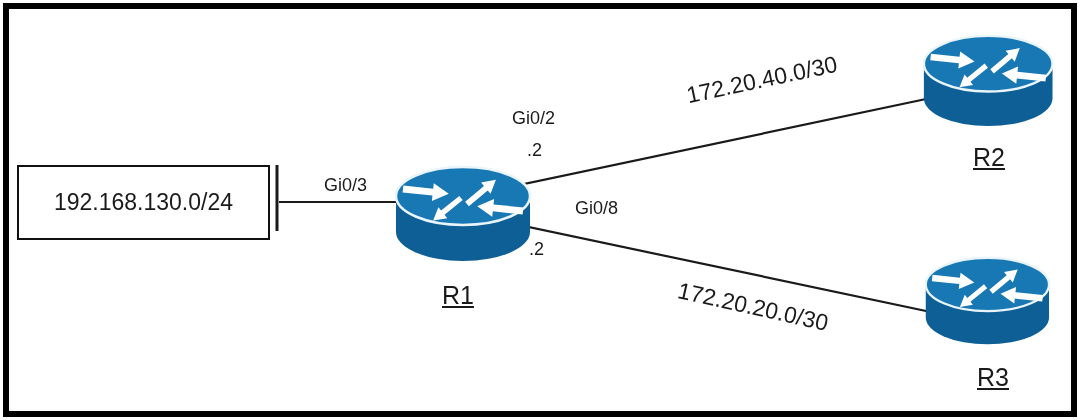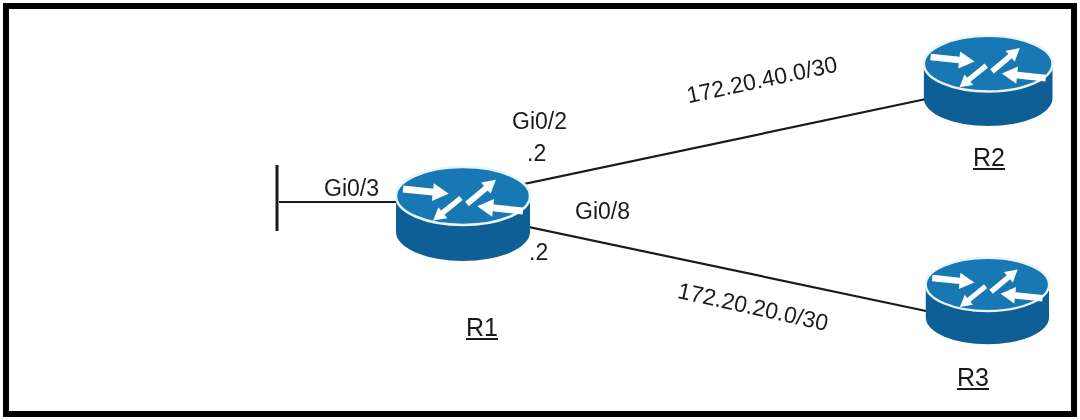--- a/index.html
+++ b/index.html
@@ -17,30 +17,30 @@
     pointer-events:none;
   }
   #canvas{position:absolute;left:0;top:0;}
   .lbl{position:absolute;white-space:nowrap;color:var(--text,#1A1A1A);}
   #subnet-box{
     position:absolute;left:17px;top:165px;width:249px;height:71px;
     border:2.5px solid #111;background:#fff;
     display:flex;align-items:center;justify-content:center;
     font-size:23px;
   }
-  .if-lbl{font-size:23px;}
+  .if-lbl{font-size:18px;}
   .rt-lbl{font-size:25px;transform:translateX(-50%);text-decoration:underline;}
   #lbl-gi01{left:324px;top:175px;}
   #lbl-gi02{left:512px;top:108px;}
   #lbl-gi02-ip{left:527px;top:140px;}
   #lbl-gi03{left:575px;top:198px;}
   #lbl-gi03-ip{left:529px;top:239px;}
-  #lbl-r1{left:482px;top:281px;margin-top:32px;}
+  #lbl-r1{left:458px;top:281px;}
   #lbl-r2{left:989px;top:143px;}
-  #lbl-r3{left:973px;top:363px;}
+  #lbl-r3{left:993px;top:363px;}
   .net-lbl{font-size:23px;}
   #lbl-net40{left:762px;top:80px;transform:translate(-50%,-50%) rotate(-12deg);}
   #lbl-net20{left:753px;top:307px;transform:translate(-50%,-50%) rotate(12.5deg);}
   .link-line{stroke:var(--line,#1A1A1A);stroke-width:2.2;}
   .seg-tick{stroke:var(--line,#1A1A1A);stroke-width:3;}
 </style>
 </head>
 <body>
 
 <div id="stage">
@@ -61,20 +61,23 @@
     <line class="seg-tick" x1="277" y1="165" x2="277" y2="231"></line>
     <line class="link-line" x1="279" y1="202" x2="430" y2="202"></line>
     <line class="link-line" x1="505" y1="188" x2="945" y2="95"></line>
     <line class="link-line" x1="505" y1="222" x2="945" y2="315"></line>
 
     <use href="#router" transform="translate(393,164)"></use>
     <use href="#router" transform="translate(921,33) scale(0.96)"></use>
     <use href="#router" transform="translate(923,255) scale(0.92)"></use>
   </svg>
 
+  <div id="subnet-box">
+    <span>192.168.130.0/24</span>
+  </div>
 
   <div class="lbl if-lbl" id="lbl-gi01">Gi0/3</div>
   <div class="lbl if-lbl" id="lbl-gi02">Gi0/2</div>
   <div class="lbl if-lbl" id="lbl-gi02-ip">.2</div>
   <div class="lbl if-lbl" id="lbl-gi03">Gi0/8</div>
   <div class="lbl if-lbl" id="lbl-gi03-ip">.2</div>
 
   <div class="lbl rt-lbl" id="lbl-r1">R1</div>
   <div class="lbl rt-lbl" id="lbl-r2">R2</div>
   <div class="lbl rt-lbl" id="lbl-r3">R3</div>

